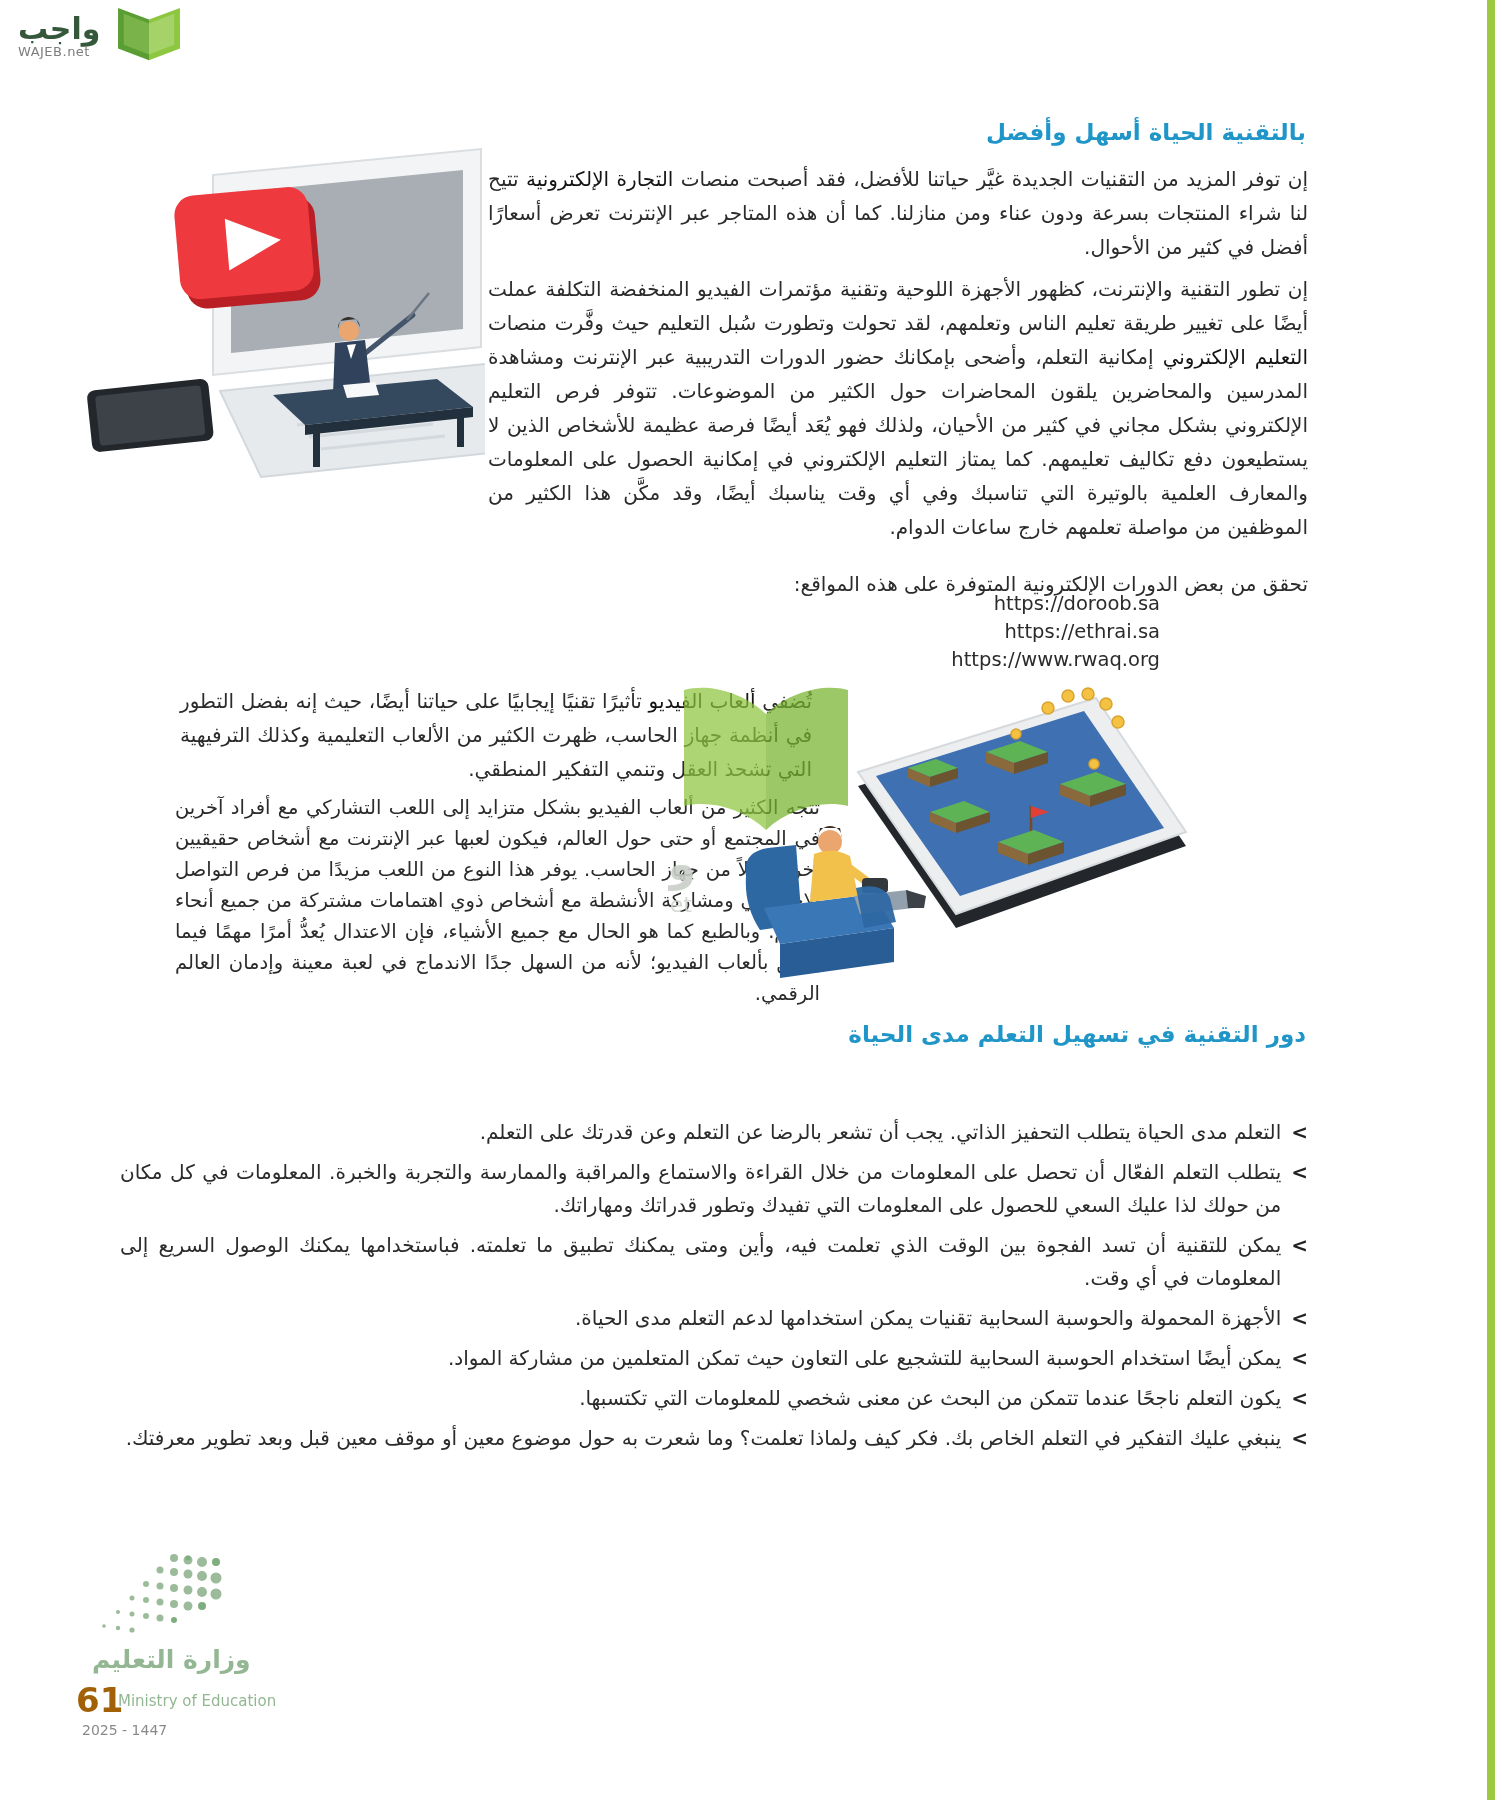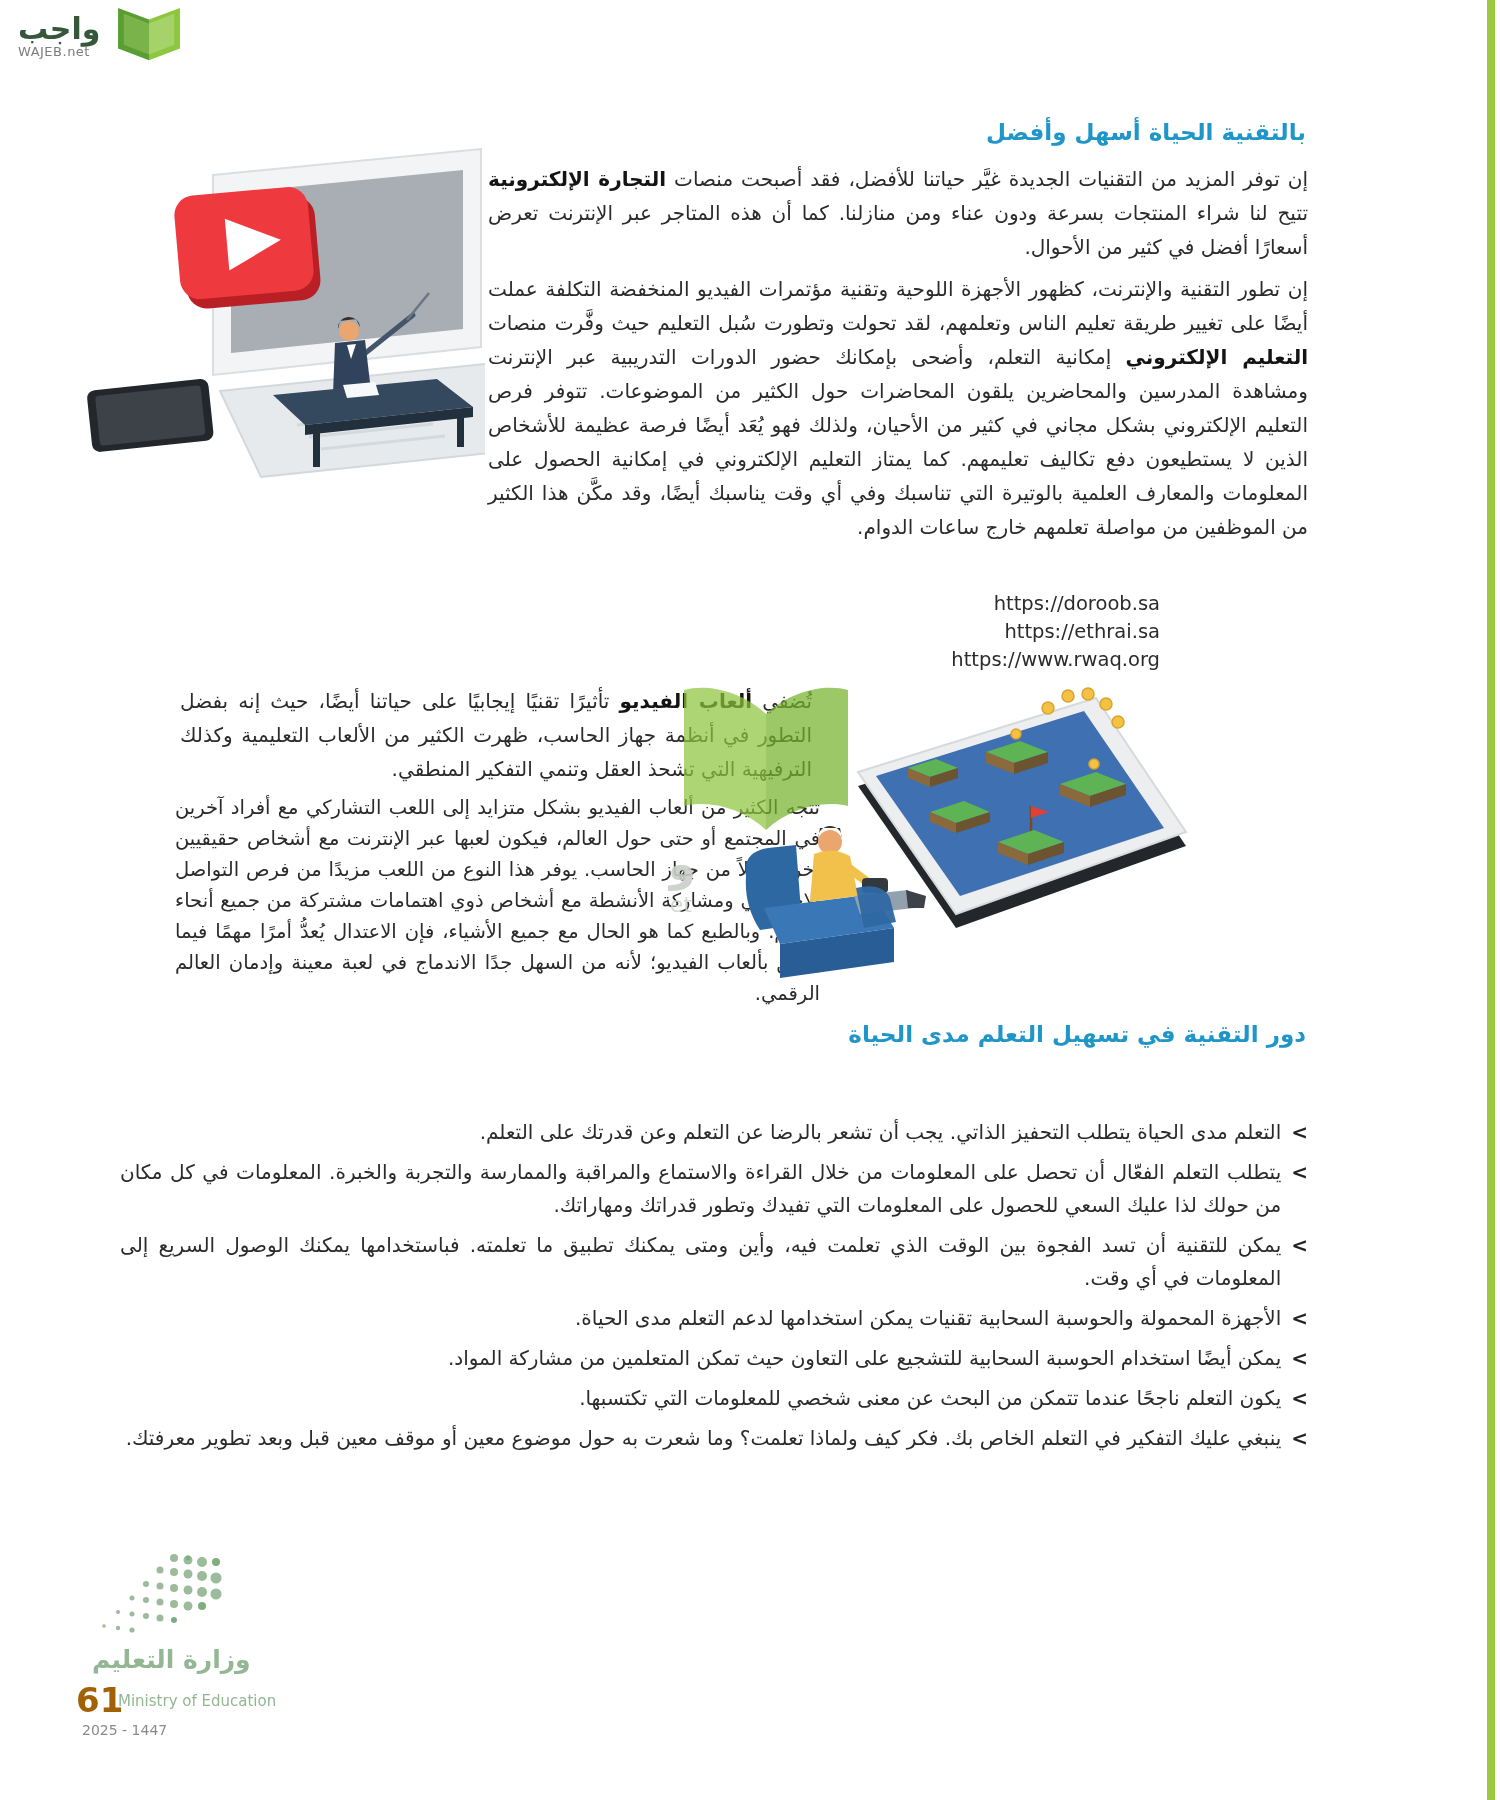--- a/index.html
+++ b/index.html
@@ -12,21 +12,21 @@
   
   .wajeb-logo{position:absolute;left:18px;top:6px;display:flex;align-items:center;gap:10px;direction:ltr;}
   .wajeb-ar{font-size:30px;font-weight:700;color:#35583a;line-height:30px;}
   .wajeb-en{font-size:13px;color:#7d7d7d;letter-spacing:.5px;}
 
   
   .h-blue{position:absolute;font-size:23px;font-weight:700;color:#1f95c8;}
 
   
   .para{position:absolute;font-size:20px;line-height:34px;text-align:justify;color:#2b2b2b;}
-  .b{font-weight:700;color:#141414;}
+  .b{font-weight:400;color:#141414;}
   .check-line{position:absolute;font-size:20px;color:#2b2b2b;text-align:right;}
 
   .links{position:absolute;direction:ltr;text-align:right;width:260px;}
   .links a{display:block;font-size:19.5px;line-height:28px;color:#2b2b2b;text-decoration:none;}
 
   
   .bullets{position:absolute;list-style:none;margin:0;padding:0;}
   .bullets li{display:flex;gap:10px;margin-bottom:7px;font-size:20px;line-height:33px;}
   .bullets .marker{direction:ltr;font-weight:600;color:#222;flex:0 0 auto;}
   .bullets .btext{flex:1;text-align:justify;}
@@ -60,20 +60,21 @@
       <path d="M40 18 L66 8 L66 40 L40 50 Z" fill="#a5d36a"></path>
     </svg>
   </div>
 
   <h2 class="h-blue" style="top:100px;right:194px;">بالتقنية الحياة أسهل وأفضل</h2>
 
   <p class="para" style="top:142px;right:192px;width:820px;"><span>إن توفر المزيد من التقنيات الجديدة غيَّر حياتنا للأفضل، فقد أصبحت منصات </span><span class="b">التجارة الإلكترونية</span><span> تتيح لنا شراء المنتجات بسرعة ودون عناء ومن منازلنا. كما أن هذه المتاجر عبر الإنترنت تعرض أسعارًا أفضل في كثير من الأحوال.</span></p>
 
   <p class="para" style="top:252px;right:192px;width:820px;"><span>إن تطور التقنية والإنترنت، كظهور الأجهزة اللوحية وتقنية مؤتمرات الفيديو المنخفضة التكلفة عملت أيضًا على تغيير طريقة تعليم الناس وتعلمهم، لقد تحولت وتطورت سُبل التعليم حيث وفَّرت منصات </span><span class="b">التعليم الإلكتروني</span><span> إمكانية التعلم، وأضحى بإمكانك حضور الدورات التدريبية عبر الإنترنت ومشاهدة المدرسين والمحاضرين يلقون المحاضرات حول الكثير من الموضوعات. تتوفر فرص التعليم الإلكتروني بشكل مجاني في كثير من الأحيان، ولذلك فهو يُعَد أيضًا فرصة عظيمة للأشخاص الذين لا يستطيعون دفع تكاليف تعليمهم. كما يمتاز التعليم الإلكتروني في إمكانية الحصول على المعلومات والمعارف العلمية بالوتيرة التي تناسبك وفي أي وقت يناسبك أيضًا، وقد مكَّن هذا الكثير من الموظفين من مواصلة تعلمهم خارج ساعات الدوام.</span></p>
 
+  <p class="check-line" style="top:552px;right:192px;width:820px;">تحقق من بعض الدورات الإلكترونية المتوفرة على هذه المواقع:</p>
 
   <div class="links" style="top:590px;right:340px;">
     <a>https://doroob.sa</a>
     <a>https://ethrai.sa</a>
     <a>https://www.rwaq.org</a>
   </div>
 
   <svg class="illus1" viewBox="0 0 400 345">
     <polygon points="135,258 430,228 482,312 176,344" fill="#e6eaed" stroke="#d3d8dc" stroke-width="2"></polygon>
     <g stroke="#cfd5da" stroke-width="3" opacity="0.8">

